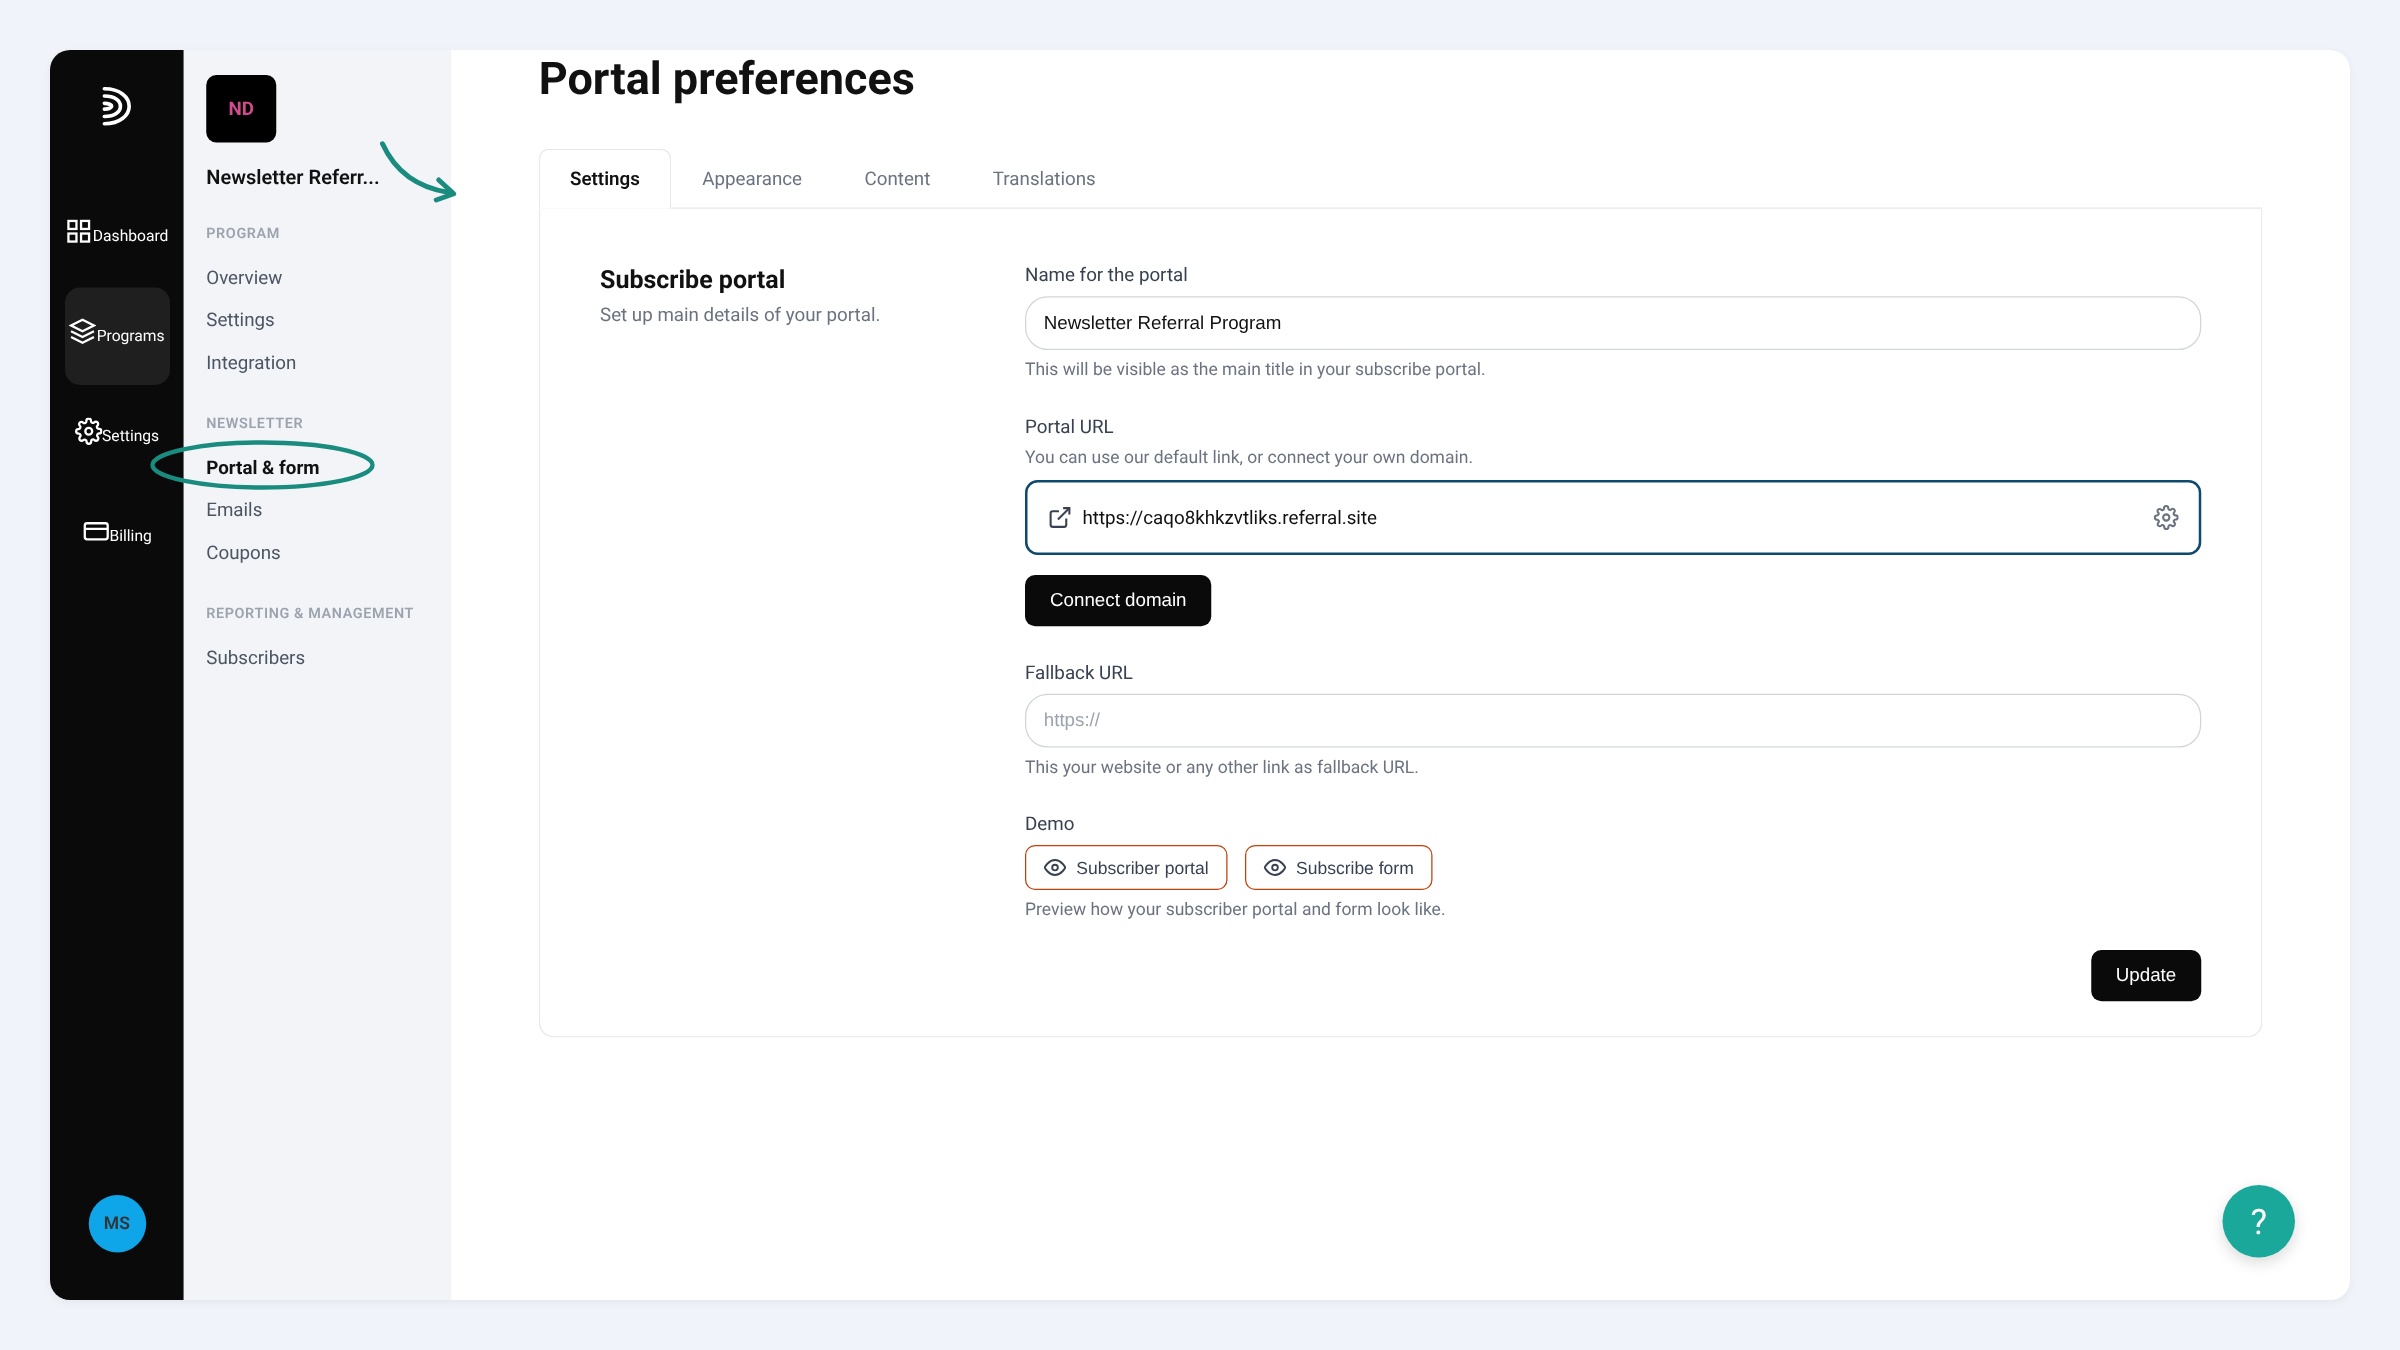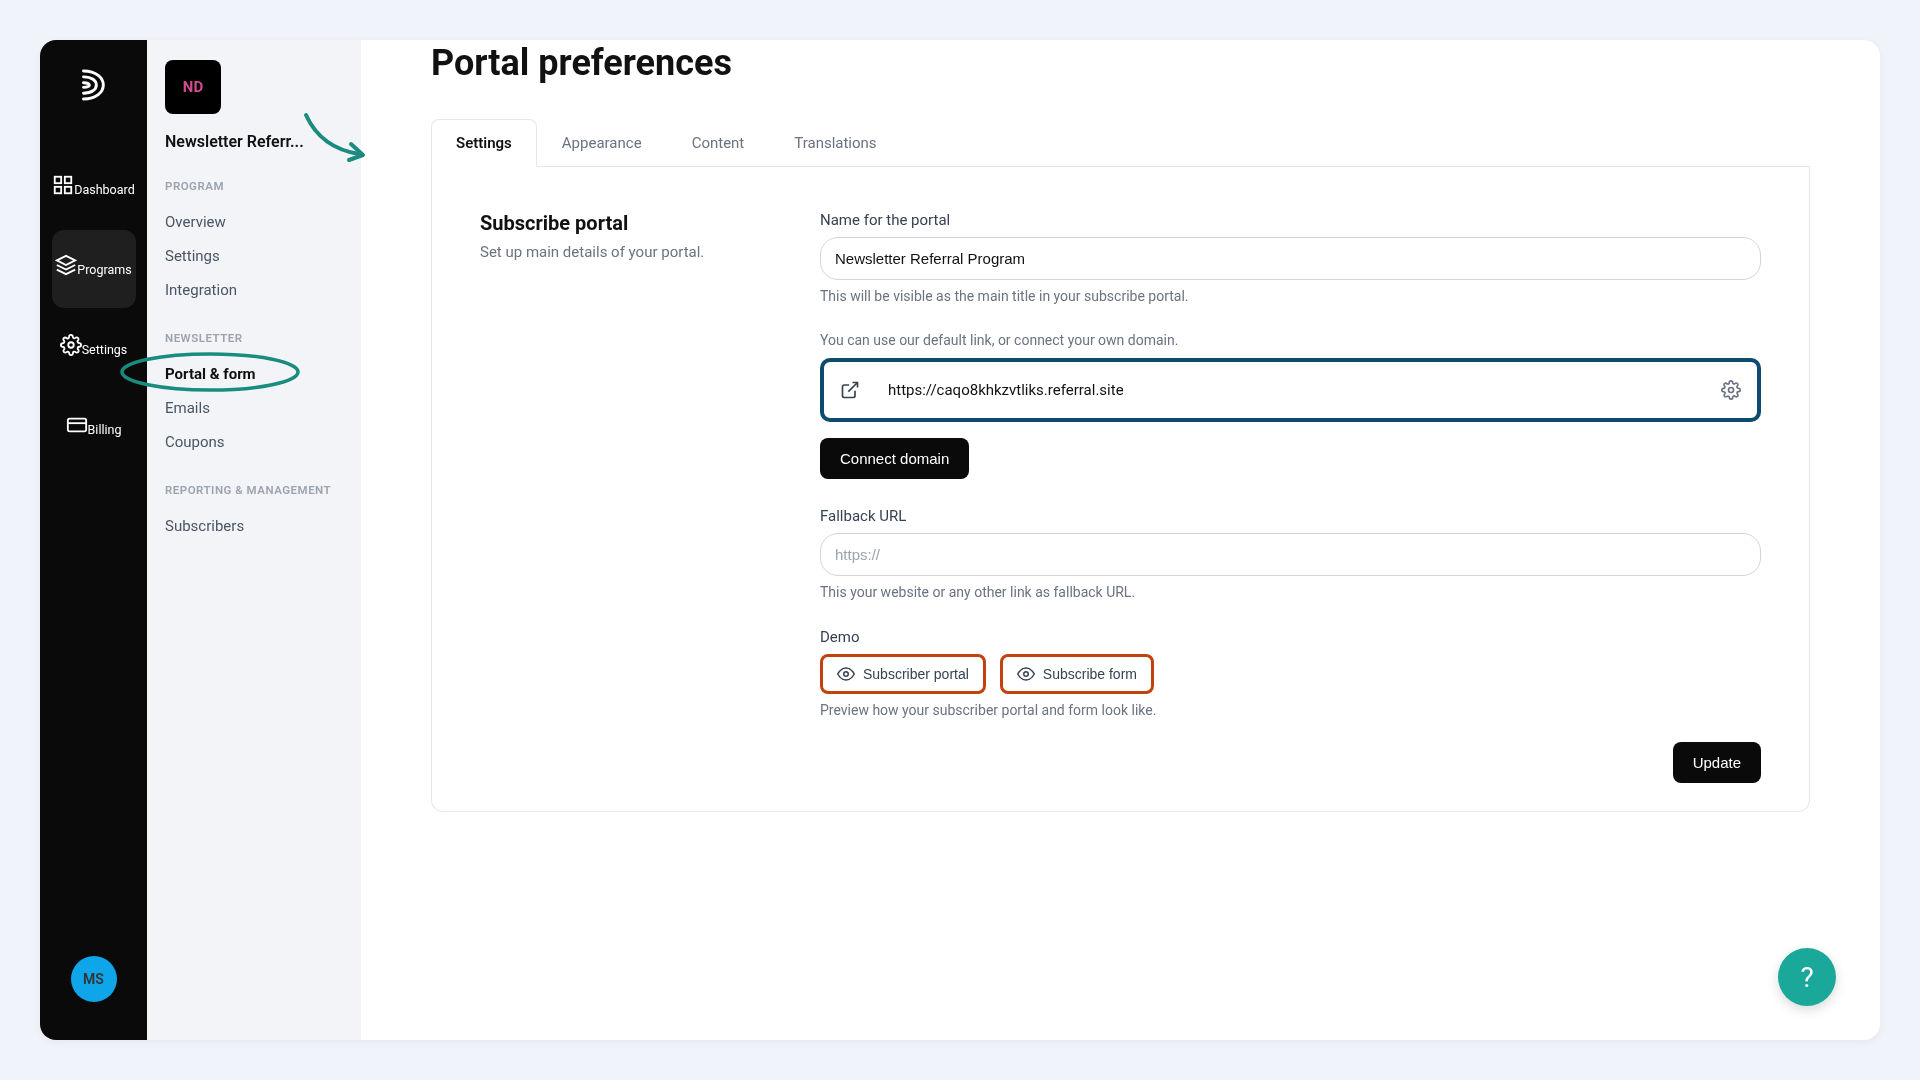--- a/index.html
+++ b/index.html
@@ -47,27 +47,27 @@
 .section-title { font-size: 20px; font-weight: 700; color: #111; margin-bottom: 8px; }
 .section-desc { font-size: 15px; color: #6b7280; }
 
 .field { margin-bottom: 28px; }
 .field-label { font-size: 15px; color: #374151; margin-bottom: 8px; display: block; }
 .field-sublabel { font-size: 14px; color: #6b7280; margin-bottom: 10px; }
 .field-hint { font-size: 14px; color: #6b7280; margin-top: 8px; }
 .text-input { width: 100%; padding: 12px 14px; font-size: 15px; border: 1px solid #d1d5db; border-radius: 18px; color: #111; outline: none; }
 .text-input::placeholder { color: #9ca3af; }
 
-.url-box { display: flex; align-items: center; padding: 18px 16px; border: 4px solid #0c4a6e; border-radius: 10px; gap: 28px; }
+.url-box { display: flex; align-items: center; padding: 18px 16px; border: 2px solid #0c4a6e; border-radius: 10px; gap: 8px; }
 .url-box-icon { width: 20px; height: 20px; flex-shrink: 0; }
 .url-box-text { flex: 1; font-size: 15px; color: #111; }
 .url-box-gear { width: 20px; height: 20px; color: #6b7280; cursor: pointer; }
 
 .btn-dark { background: #0a0a0a; color: #fff; border: none; padding: 12px 20px; font-size: 15px; font-weight: 500; border-radius: 8px; cursor: pointer; }
-.btn-outline { background: #fff; border: 3px solid #c2410c; padding: 8px 14px; font-size: 14px; border-radius: 8px; cursor: pointer; display: inline-flex; align-items: center; gap: 8px; color: #374151; }
+.btn-outline { background: #fff; border: 1px solid #c2410c; padding: 8px 14px; font-size: 14px; border-radius: 8px; cursor: pointer; display: inline-flex; align-items: center; gap: 8px; color: #374151; }
 .btn-outline-icon { width: 18px; height: 18px; }
 
 .demo-buttons { display: flex; gap: 14px; margin-bottom: 8px; }
 
 .update-row { display: flex; justify-content: flex-end; margin-top: 24px; }
 
 
 .arrow-annotation { position: absolute; top: 70px; left: -60px; width: 80px; height: 54px; pointer-events: none; z-index: 5; }
 
 
@@ -179,20 +179,21 @@
             </div>
             <div class="content-right">
 
               <div class="field">
                 <label class="field-label">Name for the portal</label>
                 <input type="text" class="text-input" value="Newsletter Referral Program" style="">
                 <div class="field-hint">This will be visible as the main title in your subscribe portal.</div>
               </div>
 
               <div class="field">
+                <label class="field-label">Portal URL</label>
                 <div class="field-sublabel">You can use our default link, or connect your own domain.</div>
                 <div class="url-box">
                   <svg class="url-box-icon" viewBox="0 0 24 24" fill="none" stroke="#374151" stroke-width="2">
                     <path d="M18 13v6a2 2 0 0 1-2 2H5a2 2 0 0 1-2-2V8a2 2 0 0 1 2-2h6"></path>
                       <polyline points="15 3 21 3 21 9"></polyline>
                       <line x1="10" y1="14" x2="21" y2="3"></line>
                   </svg>
                   <span class="url-box-text">https://caqo8khkzvtliks.referral.site</span>
                   <svg class="url-box-gear" viewBox="0 0 24 24" fill="none" stroke="currentColor" stroke-width="2">
                     <circle cx="12" cy="12" r="3"></circle>

